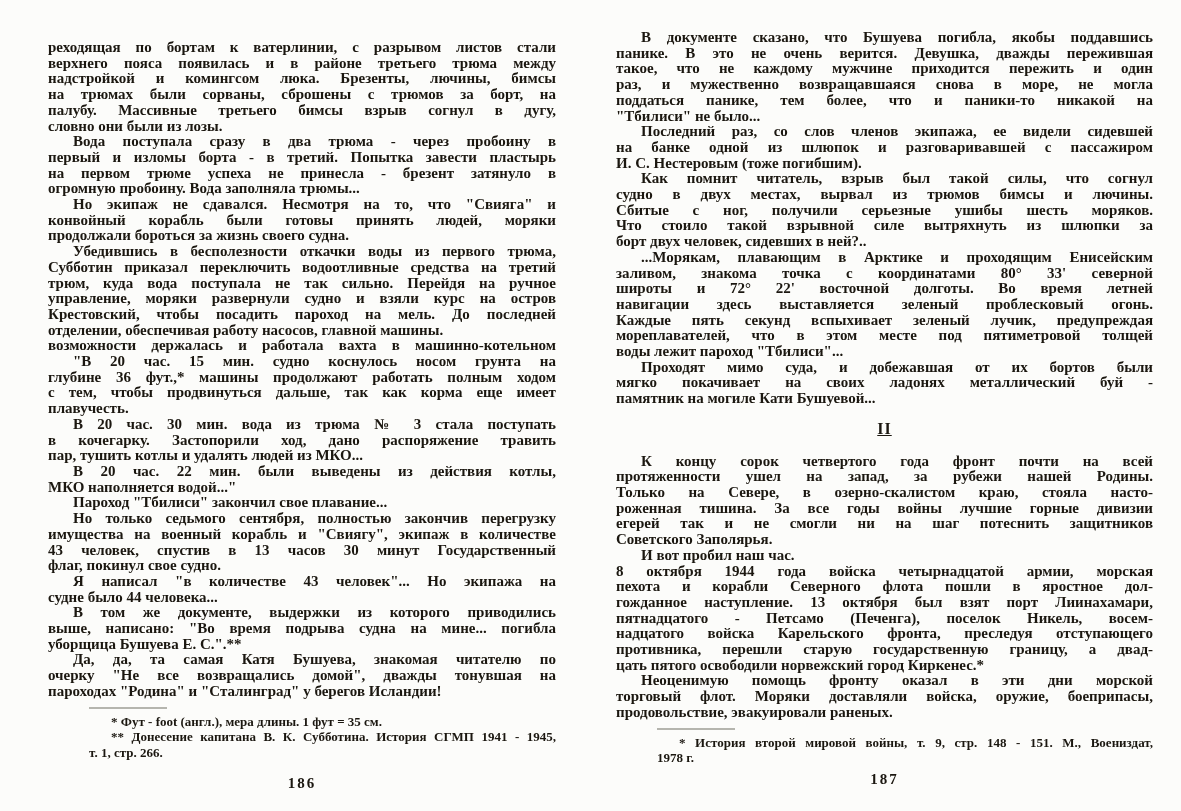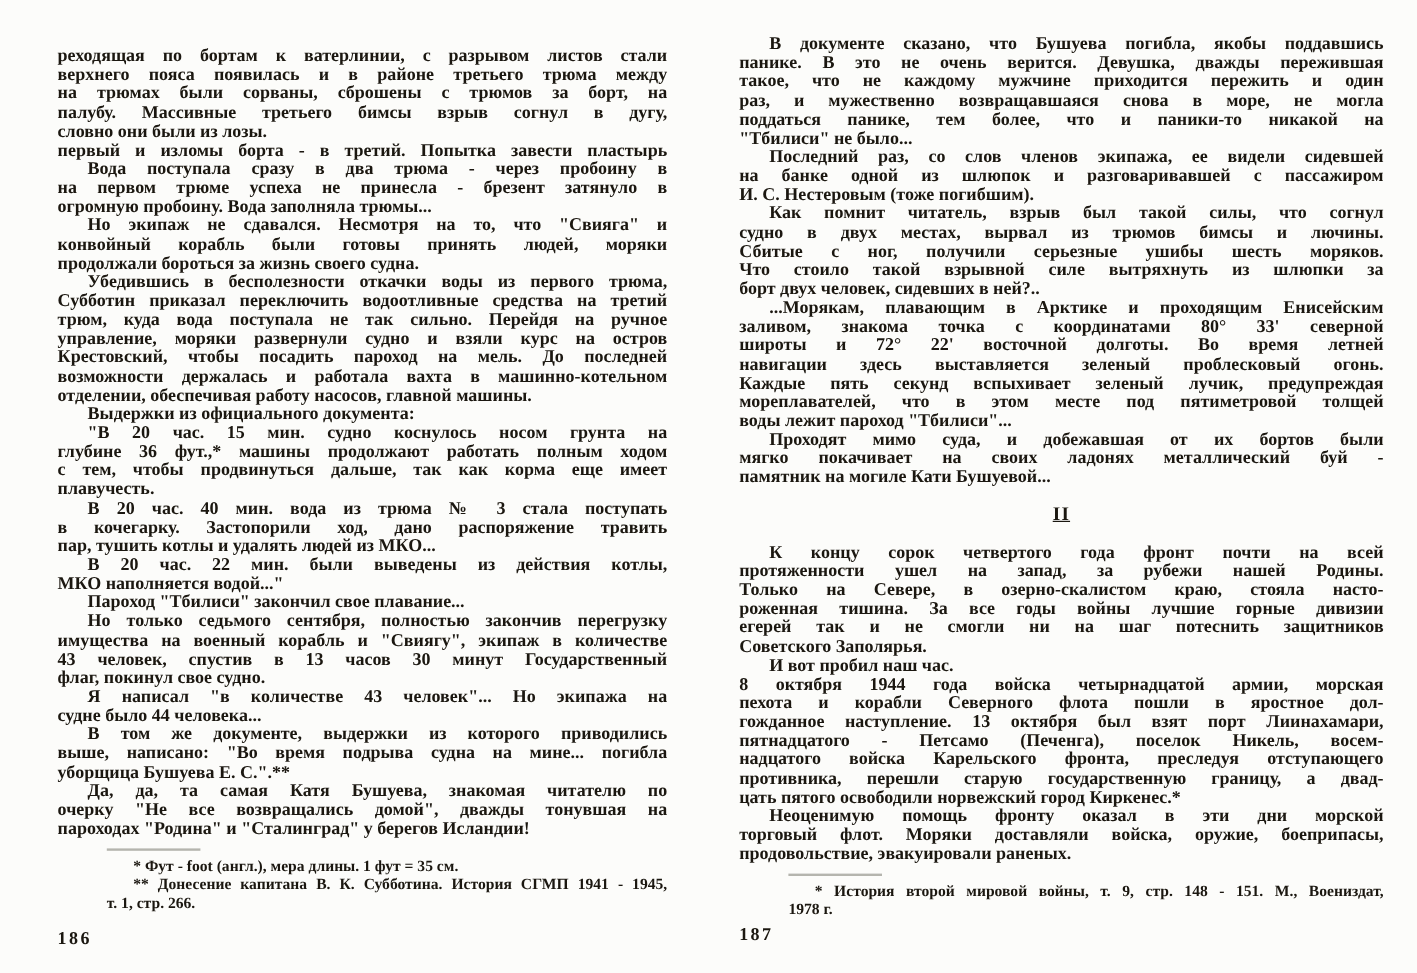--- a/index.html
+++ b/index.html
@@ -14,65 +14,63 @@
   #page-right{left:616px;top:30px;width:537px;height:758px;}
   .page-body{font-size:15px;line-height:15.7px;font-weight:bold;}
   .para{margin:0;}
   .line{text-align:justify;text-align-last:justify;white-space:normal;}
   .line.last{text-align-last:left;}
   .line.indent{text-indent:25px;}
   .heading{text-align:center;font-weight:bold;font-size:16px;margin:14px 0 17px 0;letter-spacing:1px;text-decoration:underline;}
   .footnotes{margin-top:7px;font-size:13px;line-height:15.6px;font-weight:bold;margin-left:41px;}
   .fn-divider{width:78px;border-top:2px solid #b5b5ae;margin:0 0 5px 0;}
   .fn .line.indent{text-indent:22px;}
-  .page-number{margin-top:auto;text-align:left;font-size:15px;font-weight:bold;letter-spacing:2px;}
+  .page-number{margin-top:auto;text-align:center;font-size:15px;font-weight:bold;letter-spacing:2px;}
 </style>
 </head>
 <body>
 
 <div class="page" id="page-left">
   <div class="page-body">
       <div class="para">
         <div class="line">реходящая по бортам к ватерлинии, с разрывом листов стали</div>
         <div class="line">верхнего пояса появилась и в районе третьего трюма между</div>
+        <div class="line">надстройкой и комингсом люка. Брезенты, лючины, бимсы</div>
         <div class="line">на трюмах были сорваны, сброшены с трюмов за борт, на</div>
         <div class="line">палубу. Массивные третьего бимсы взрыв согнул в дугу,</div>
         <div class="line last">словно они были из лозы.</div>
       </div>
       <div class="para">
+        <div class="line indent">Вода поступала сразу в два трюма - через пробоину в</div>
         <div class="line">первый и изломы борта - в третий. Попытка завести пластырь</div>
-        <div class="line indent">Вода поступала сразу в два трюма - через пробоину в</div>
         <div class="line">на первом трюме успеха не принесла - брезент затянуло в</div>
         <div class="line last">огромную пробоину. Вода заполняла трюмы...</div>
       </div>
       <div class="para">
         <div class="line indent">Но экипаж не сдавался. Несмотря на то, что "Свияга" и</div>
         <div class="line">конвойный корабль были готовы принять людей, моряки</div>
         <div class="line last">продолжали бороться за жизнь своего судна.</div>
       </div>
       <div class="para">
         <div class="line indent">Убедившись в бесполезности откачки воды из первого трюма,</div>
         <div class="line">Субботин приказал переключить водоотливные средства на третий</div>
         <div class="line">трюм, куда вода поступала не так сильно. Перейдя на ручное</div>
         <div class="line">управление, моряки развернули судно и взяли курс на остров</div>
         <div class="line">Крестовский, чтобы посадить пароход на мель. До последней</div>
+        <div class="line last">отделении, обеспечивая работу насосов, главной машины.</div>
         <div class="line">возможности держалась и работала вахта в машинно-котельном</div>
-        <div class="line last">отделении, обеспечивая работу насосов, главной машины.</div>
-      </div>
-      <div class="para">
-        <div class="line indent last">Выдержки из официального документа:</div>
       </div>
       <div class="para">
         <div class="line indent">"В 20 час. 15 мин. судно коснулось носом грунта на</div>
         <div class="line">глубине 36 фут.,* машины продолжают работать полным ходом</div>
         <div class="line">с тем, чтобы продвинуться дальше, так как корма еще имеет</div>
         <div class="line last">плавучесть.</div>
       </div>
       <div class="para">
-        <div class="line indent">В 20 час. 40 мин. вода из трюма № 3 стала поступать</div>
+        <div class="line indent">В 20 час. 30 мин. вода из трюма № 3 стала поступать</div>
         <div class="line">в кочегарку. Застопорили ход, дано распоряжение травить</div>
         <div class="line last">пар, тушить котлы и удалять людей из МКО...</div>
       </div>
       <div class="para">
         <div class="line indent">В 20 час. 22 мин. были выведены из действия котлы,</div>
         <div class="line last">МКО наполняется водой..."</div>
       </div>
       <div class="para">
         <div class="line indent last">Пароход "Тбилиси" закончил свое плавание...</div>
       </div>

